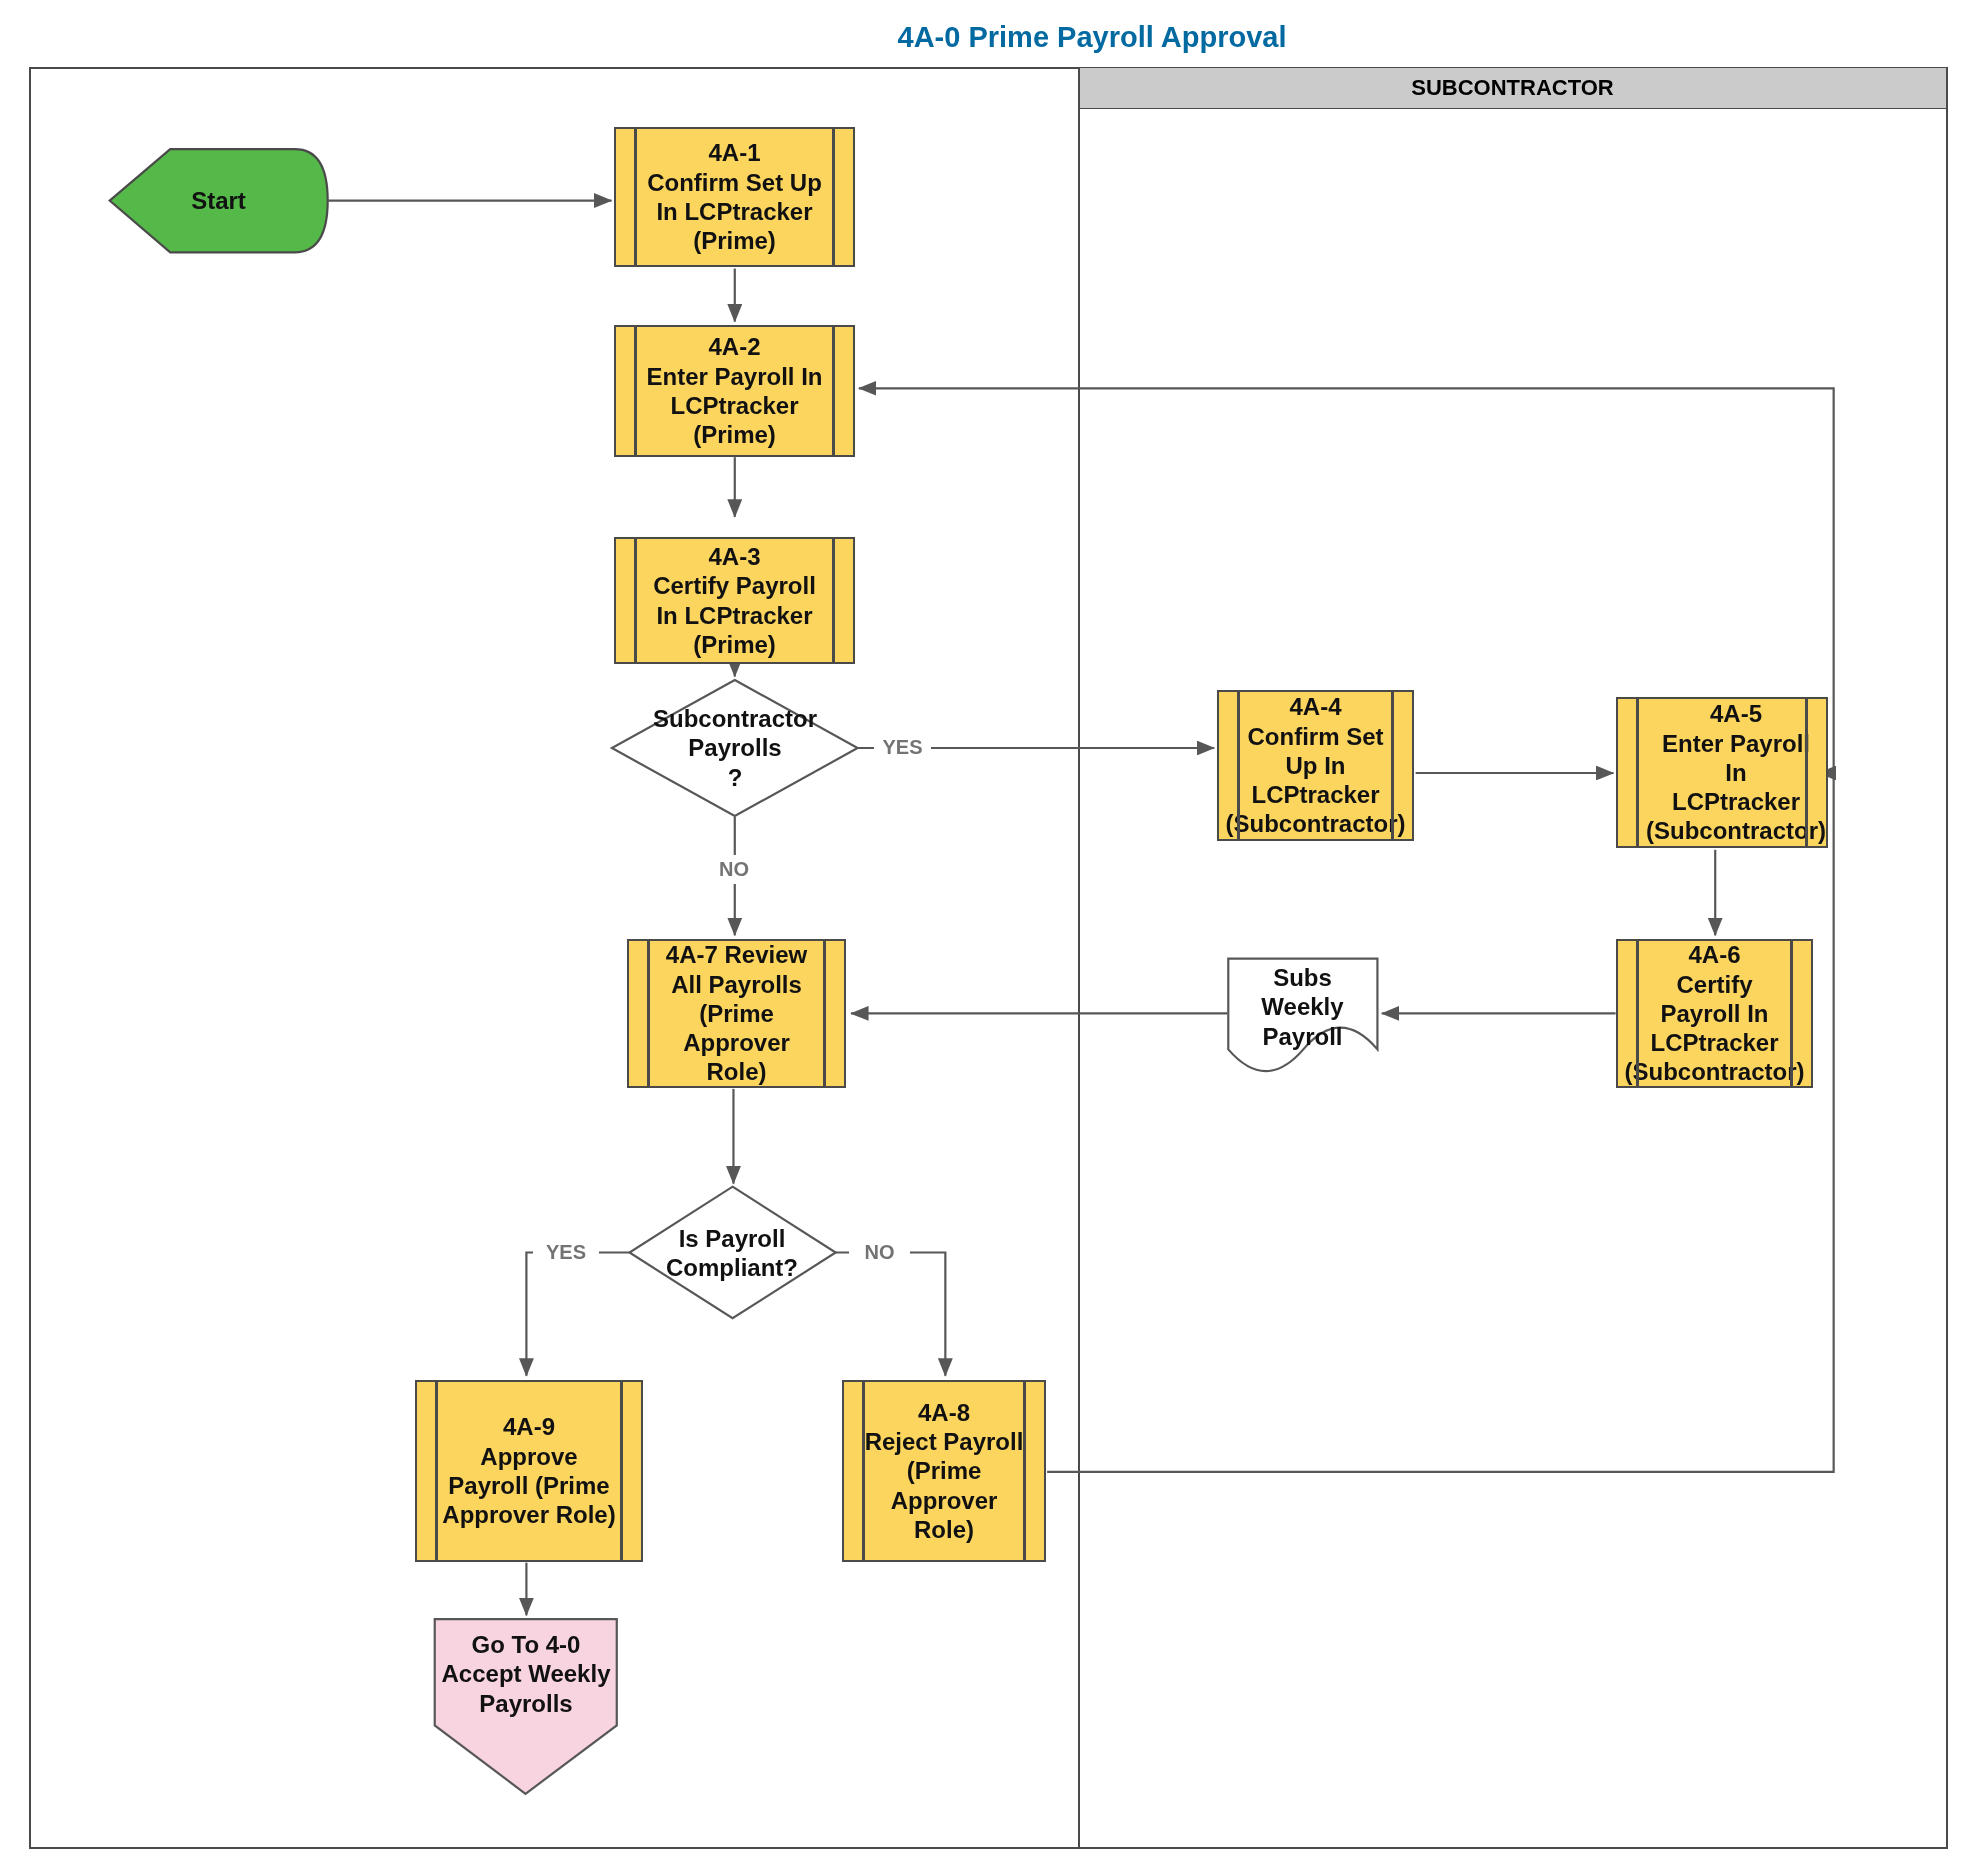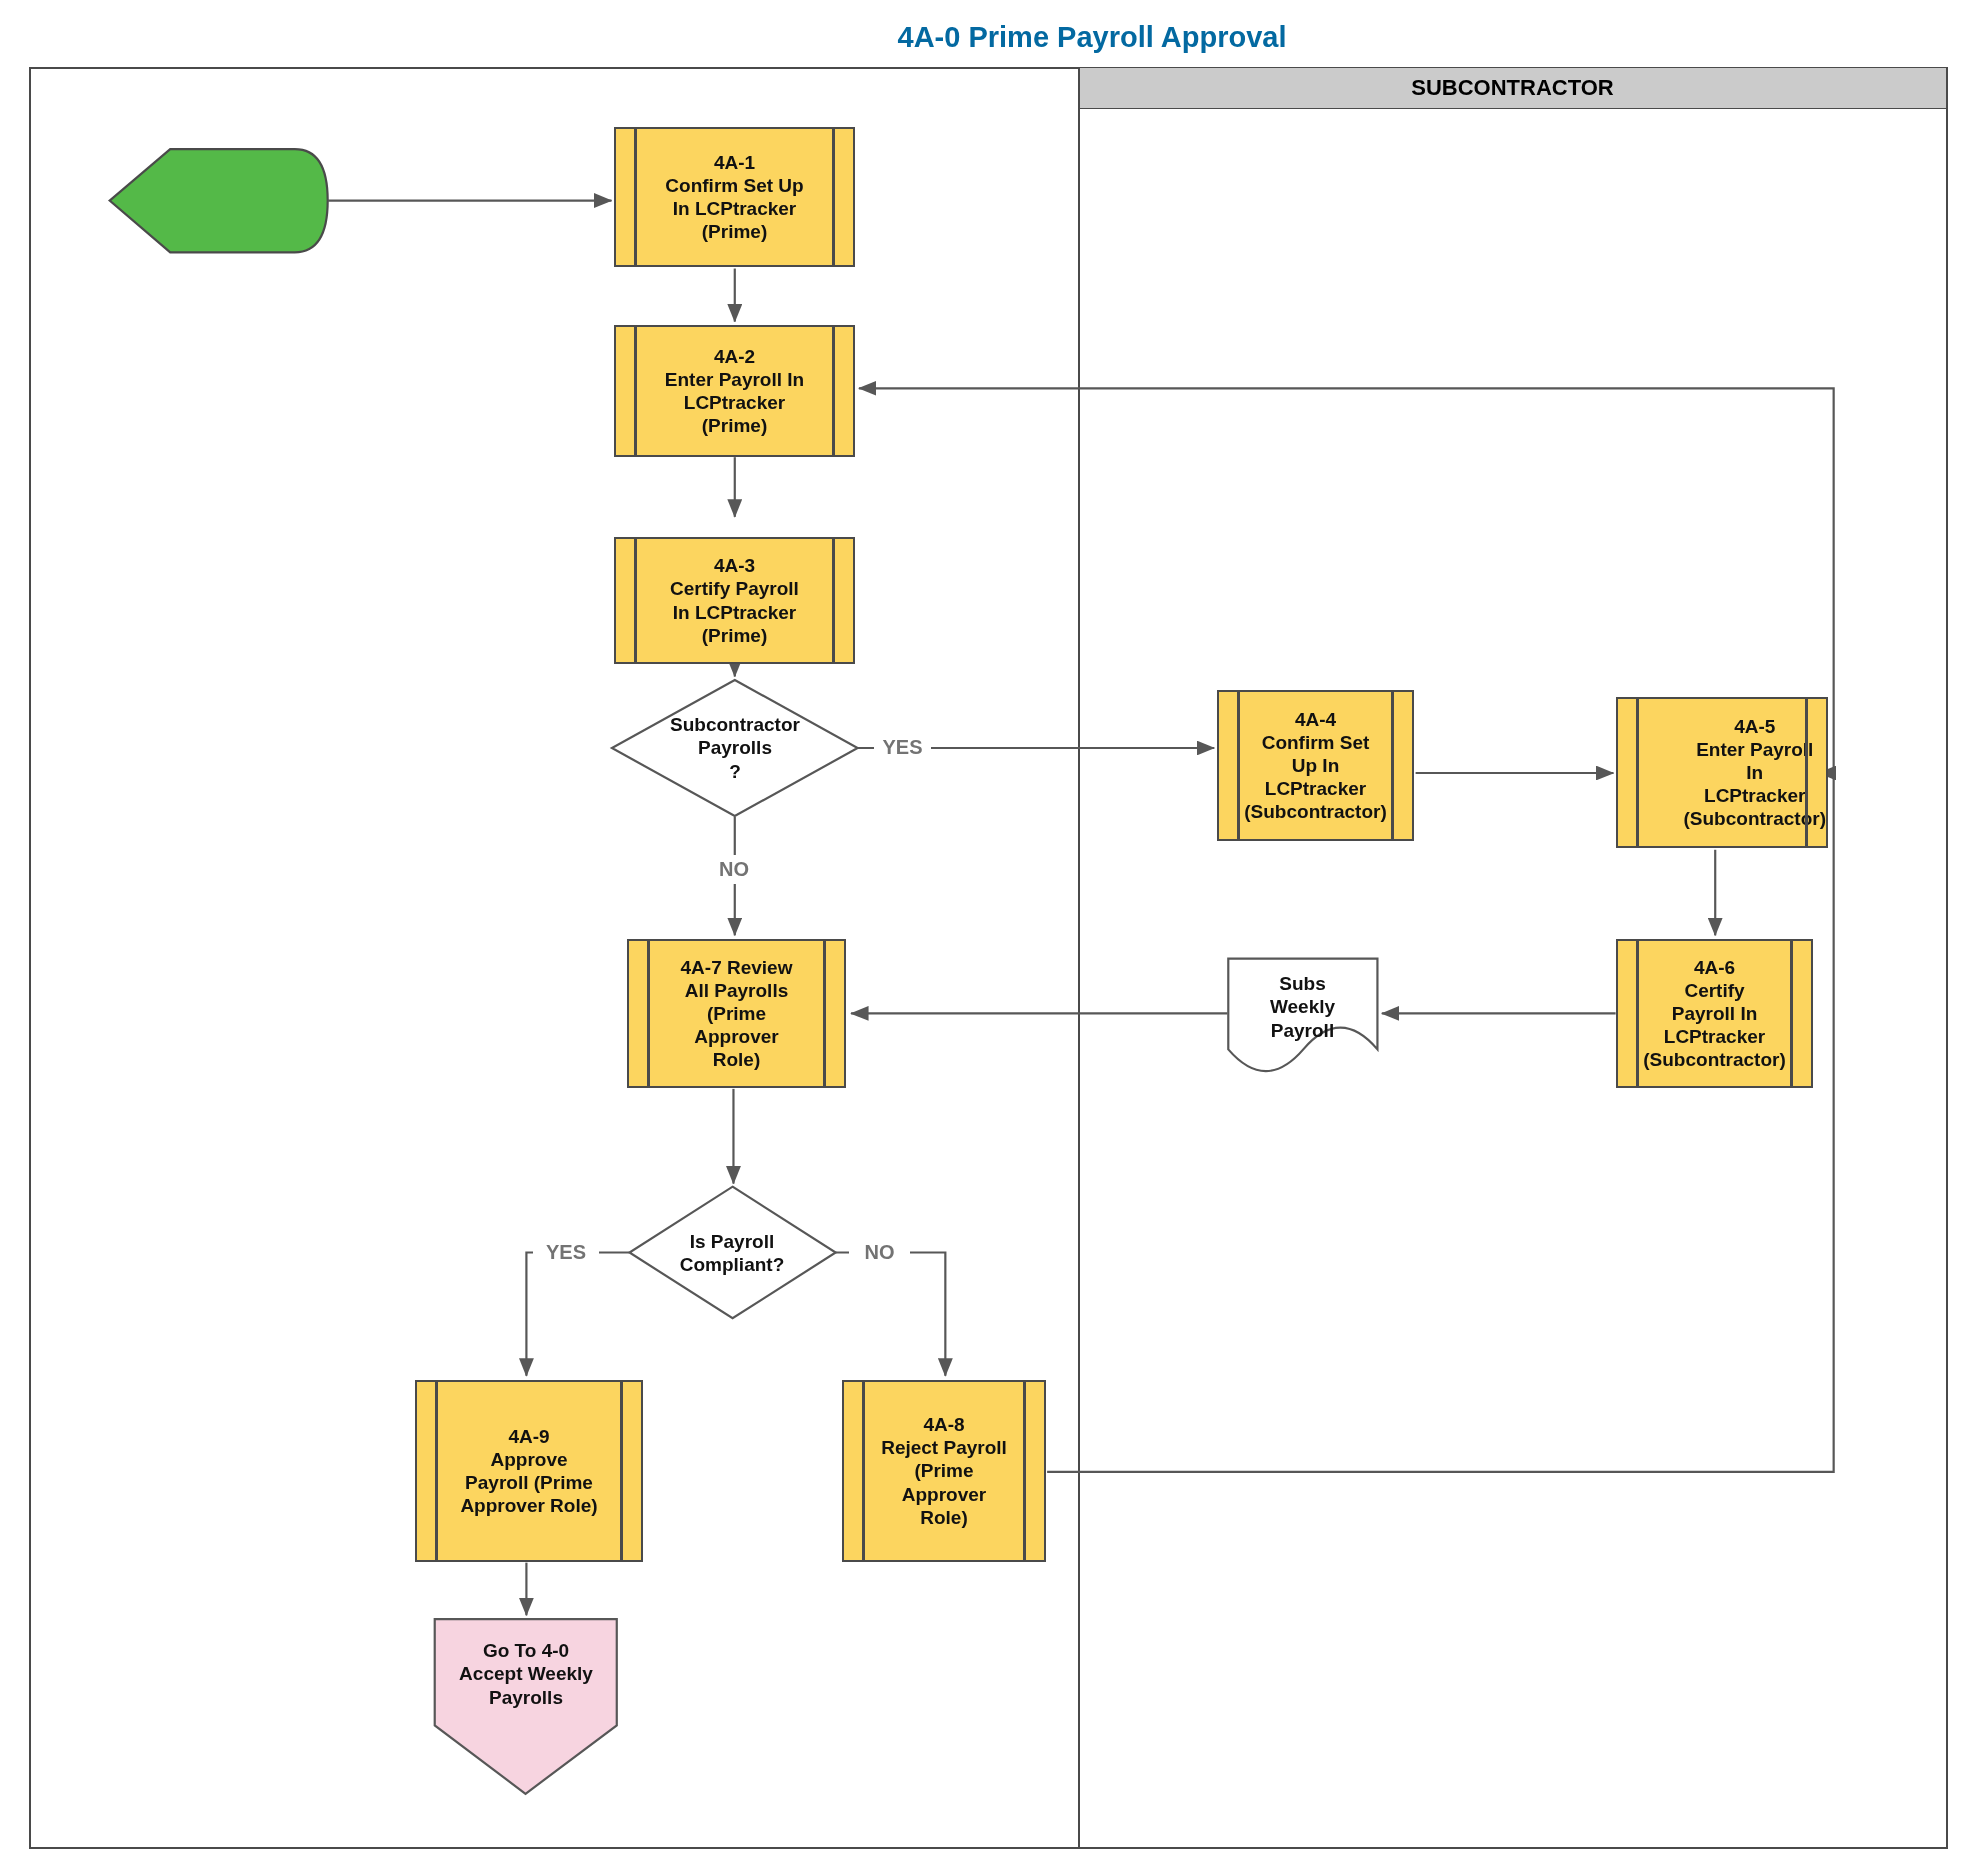--- a/index.html
+++ b/index.html
@@ -12,21 +12,21 @@
   .divider{position:absolute;left:1078px;top:67px;width:2.2px;height:1782px;background:#4A4A4A;}
   .band{position:absolute;top:67px;height:42px;border:1.8px solid #4A4A4A;box-sizing:border-box;
         display:flex;align-items:center;justify-content:center;font-size:22px;font-weight:bold;}
   .band.prime{left:28.5px;width:1051px;background:#000;color:#fff;}
   .band.sub{left:1078px;width:869px;background:#CBCBCB;color:#000;}
   svg.layer{position:absolute;left:0;top:0;width:1985px;height:1861px;}
   .pbox{position:absolute;background:#FCD55F;border:2.2px solid #4A4A4A;box-sizing:border-box;
         display:flex;align-items:center;justify-content:center;}
   .pbox .bar{position:absolute;top:0;bottom:0;width:2.2px;background:#4A4A4A;}
   .pbox .bar.l{left:18.4px;} .pbox .bar.r{right:18.4px;}
-  .lbl{white-space:pre-line;text-align:center;font-size:19px;font-weight:bold;
+  .lbl{white-space:pre-line;text-align:center;font-size:24px;font-weight:bold;
        color:#111;line-height:1.22;}
   .overlay{position:absolute;display:flex;align-items:center;justify-content:center;}
   .edgelbl{position:absolute;display:flex;align-items:center;justify-content:center;
            background:#fff;color:#737373;font-size:20px;font-weight:bold;}
 </style>
 </head>
 <body>
 
 <div class="canvas">
 
@@ -144,20 +144,23 @@
   <div class="pbox" style="left:842px;top:1380px;width:204px;height:182px;">
     <div class="bar l"></div>
     <div class="bar r"></div>
     <span class="lbl">4A-8
 Reject Payroll
 (Prime
 Approver
 Role)</span>
   </div>
 
+  <div class="overlay" style="left:110px;top:149px;width:217px;height:103px;">
+    <span class="lbl">Start</span>
+  </div>
   <div class="overlay" style="left:612px;top:680px;width:246px;height:136px;">
     <span class="lbl">Subcontractor
 Payrolls
 ?</span>
   </div>
   <div class="overlay" style="left:1228px;top:961px;width:149px;height:92px;">
     <span class="lbl">Subs
 Weekly
 Payroll</span>
   </div>

